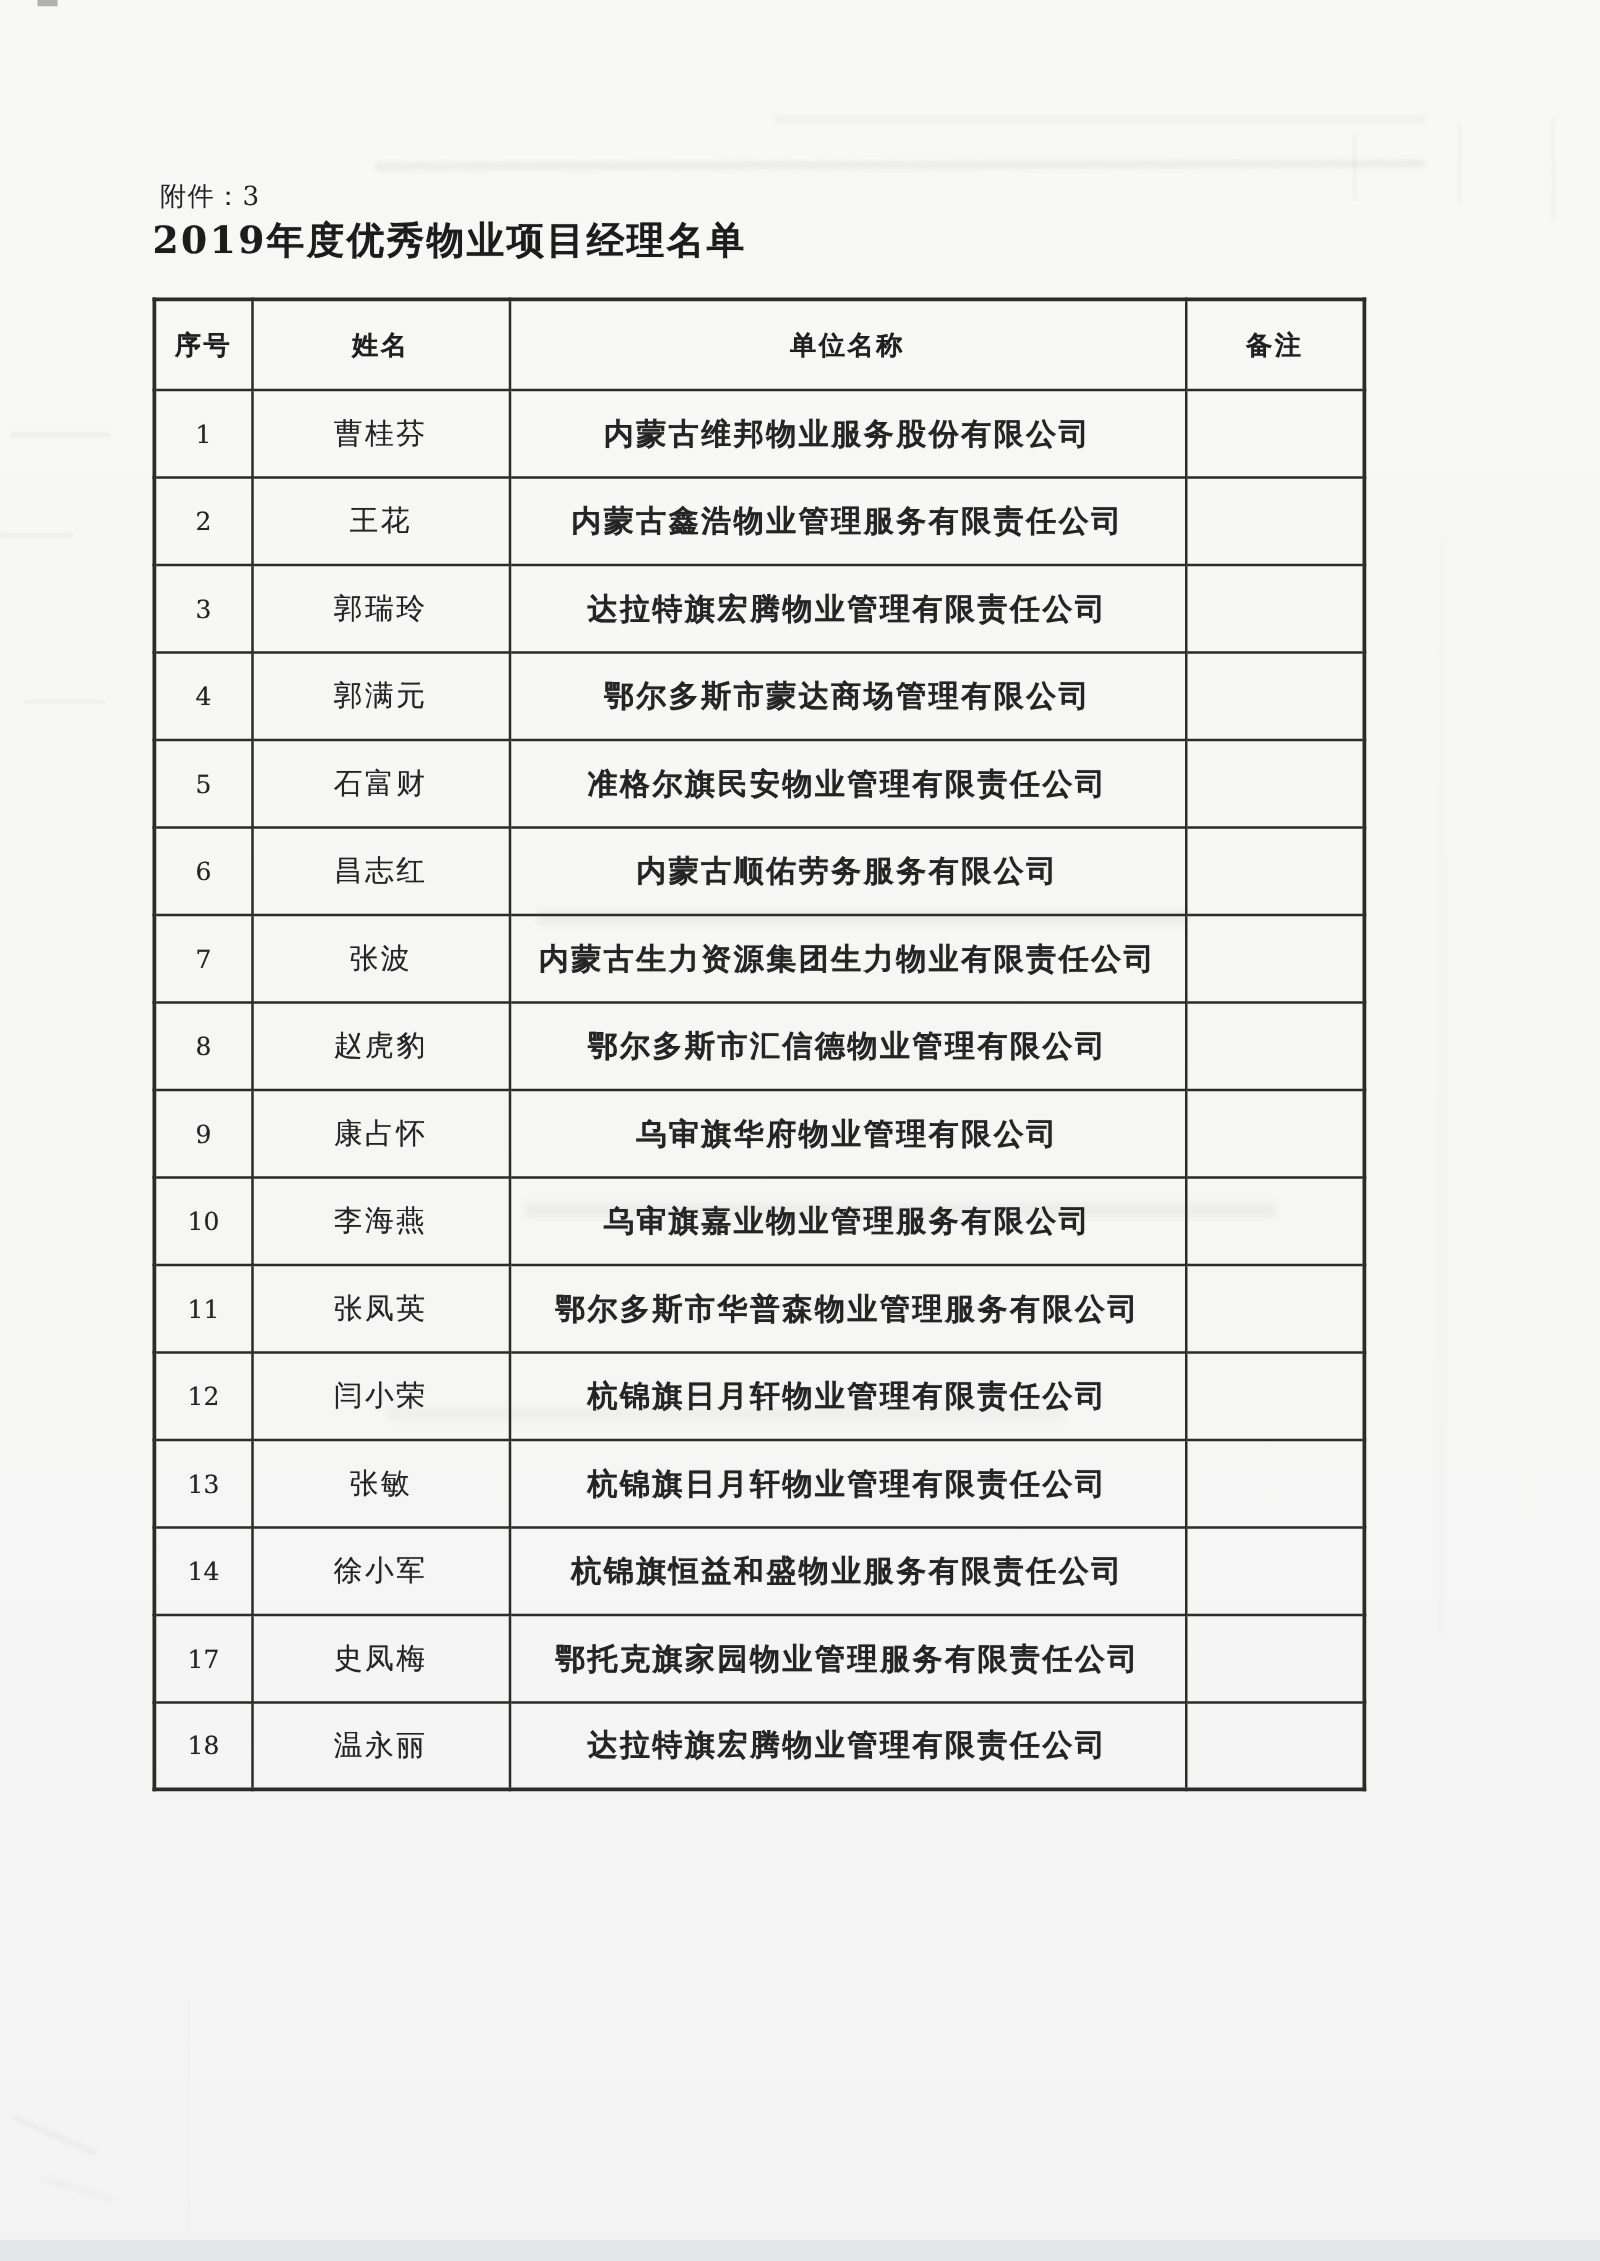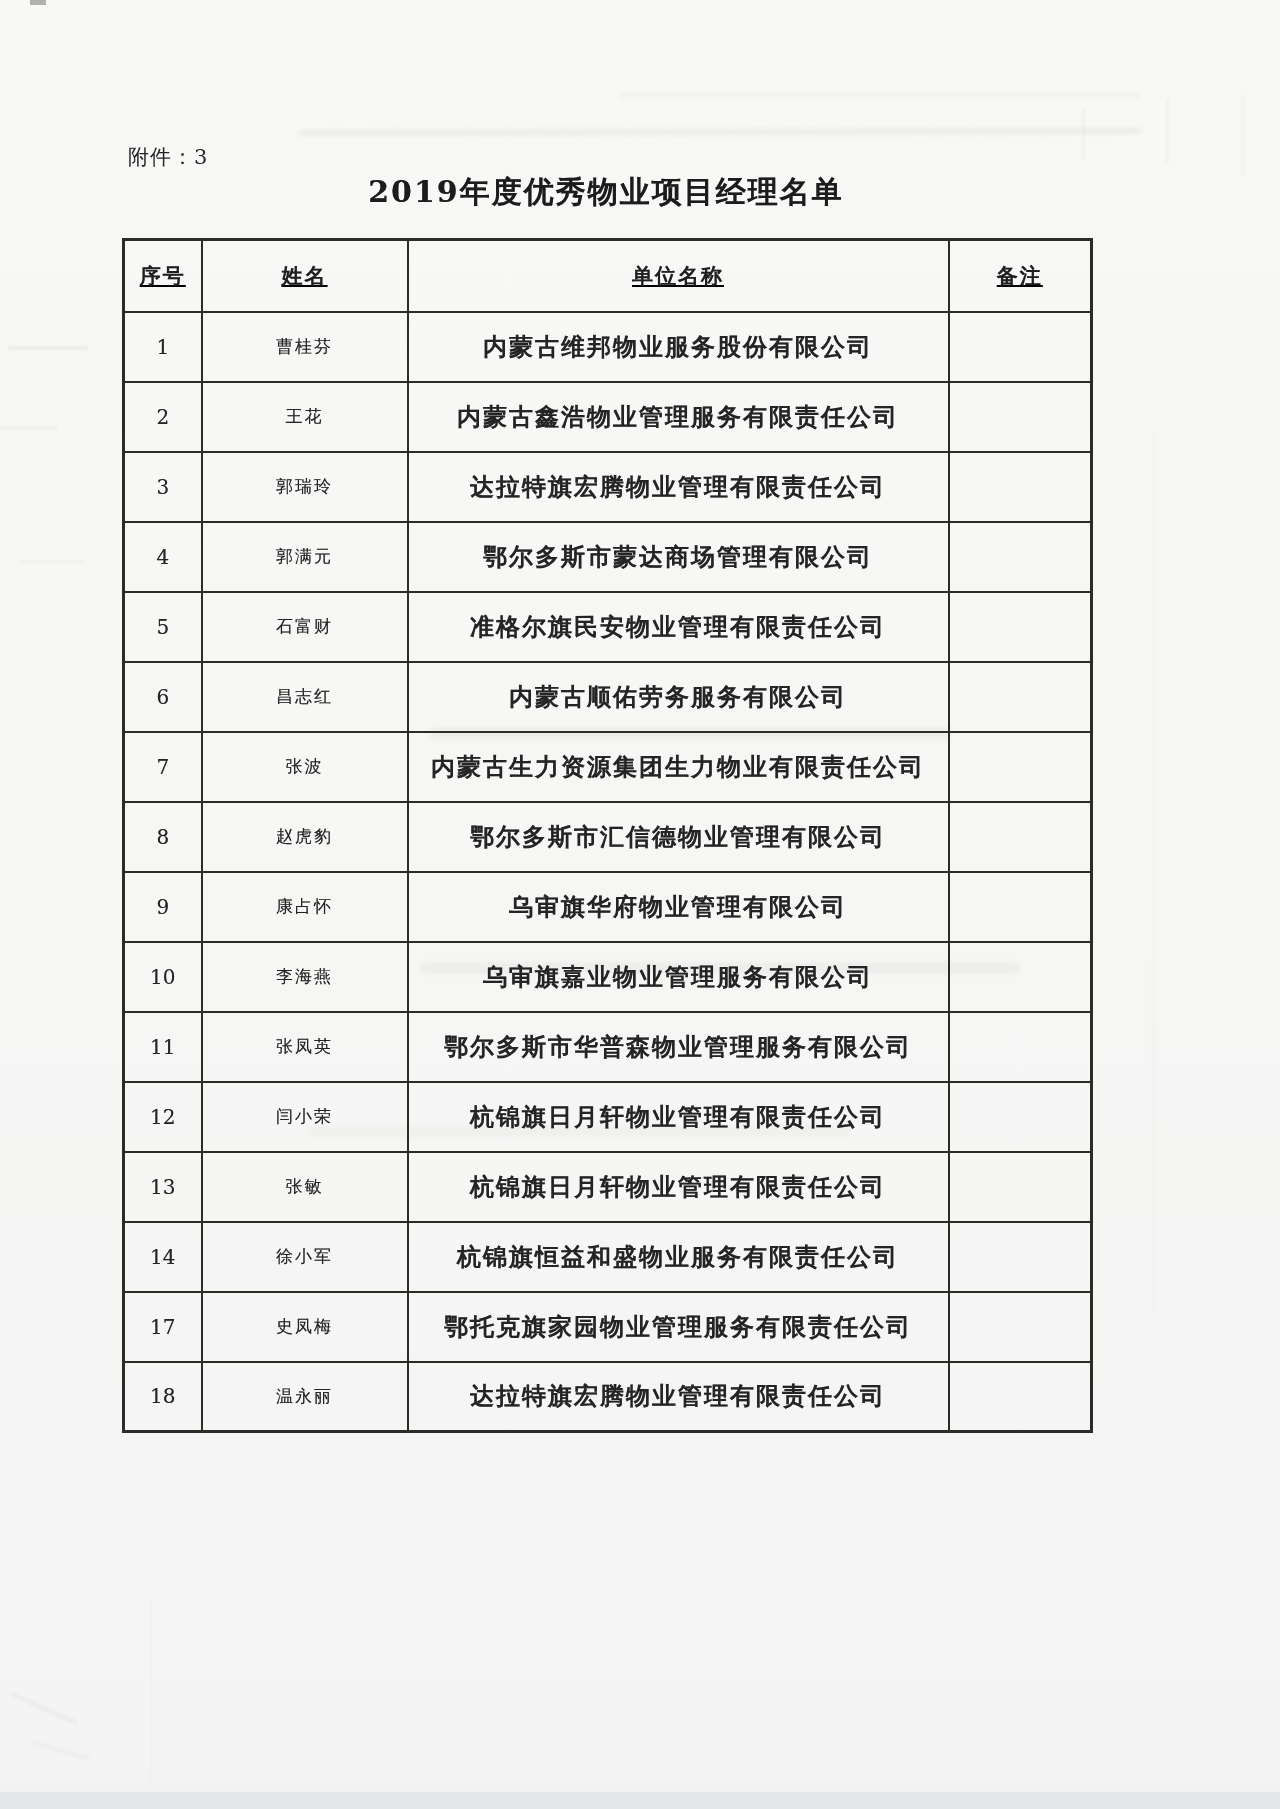--- a/index.html
+++ b/index.html
@@ -54,21 +54,20 @@
     top: 143px;
     font-size: 21px;
     color: var(--ink);
     letter-spacing: 1px;
   }
   .doc-title {
     position: absolute;
     left: 122px;
     top: 172px;
     width: 968px;
-    text-align: center;
     font-size: 30px;
     font-weight: bold;
     color: #1c1c1c;
     letter-spacing: 2px;
     text-shadow: 0 0 .6px rgba(30,30,30,.55);
   }
   table.roster {
     position: absolute;
     left: 122px;
     top: 238px;
@@ -81,30 +80,30 @@
   .roster col.w-name    { width: 206px; }
   .roster col.w-company { width: 541px; }
   .roster col.w-remark  { width: 143px; }
   .roster th, .roster td {
     border: 2px solid var(--table_border);
     text-align: center;
     vertical-align: middle;
     color: var(--ink);
     text-shadow: 0 0 .6px rgba(40,40,40,.45);
   }
-  .roster thead tr { height: 72px; text-decoration: underline; }
+  .roster thead tr { height: 72px; }
   .roster th {
     font-size: 21px;
     font-weight: 600;
     letter-spacing: 2px;
     color: #1f1f1f;
   }
   .roster tbody tr { height: 70px; }
   .roster td.c-no   { font-size: 20px; }
-  .roster td.c-name { font-size: 17px; letter-spacing: 2px; }
+  .roster td.c-name { font-size: 23px; letter-spacing: 2px; }
   .roster td.c-company {
     font-size: 24px;
     letter-spacing: 2px;
     line-height: 1.5;
     padding: 4px 10px;
     overflow-wrap: anywhere;
     font-weight: bold;
   }
   .roster td.c-remark { font-size: 20px; }
   .roster { border: 3px solid var(--table_border); }

